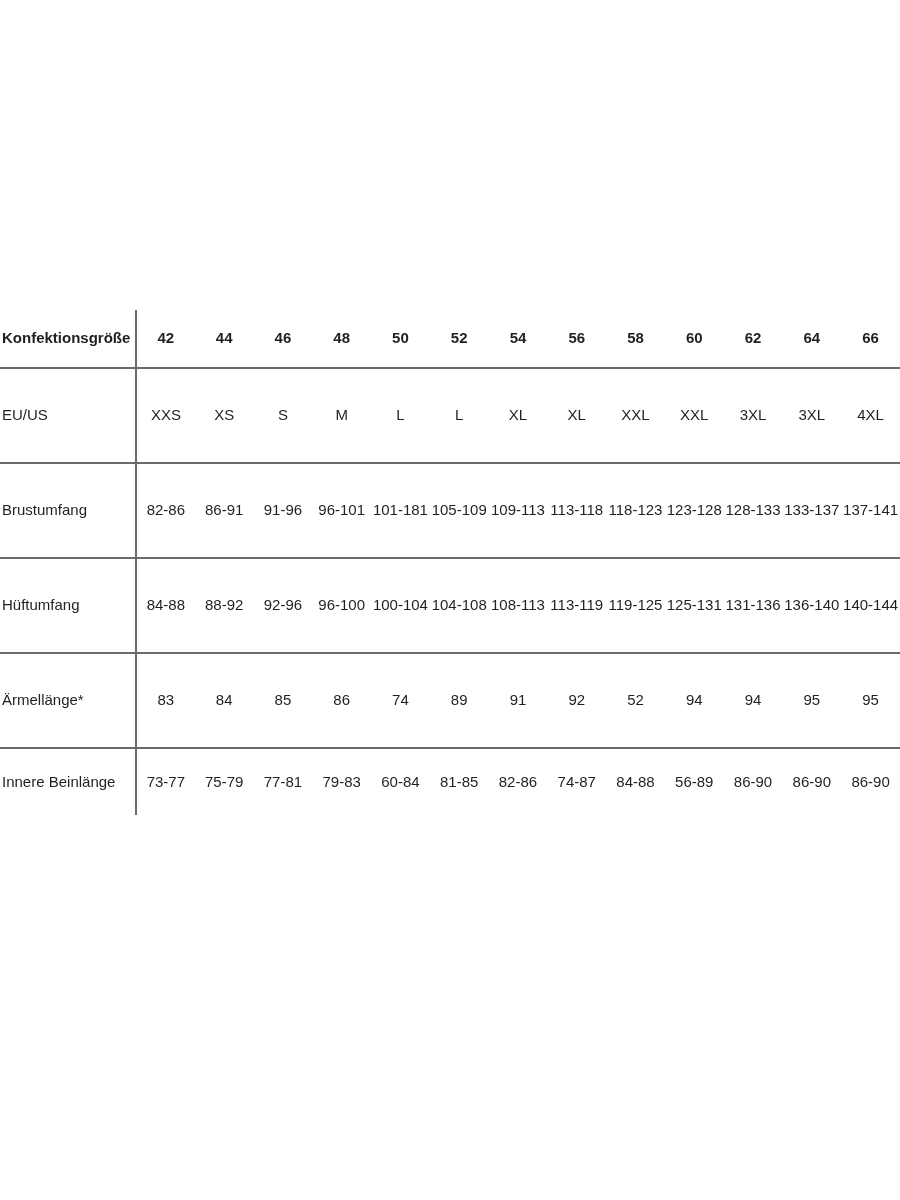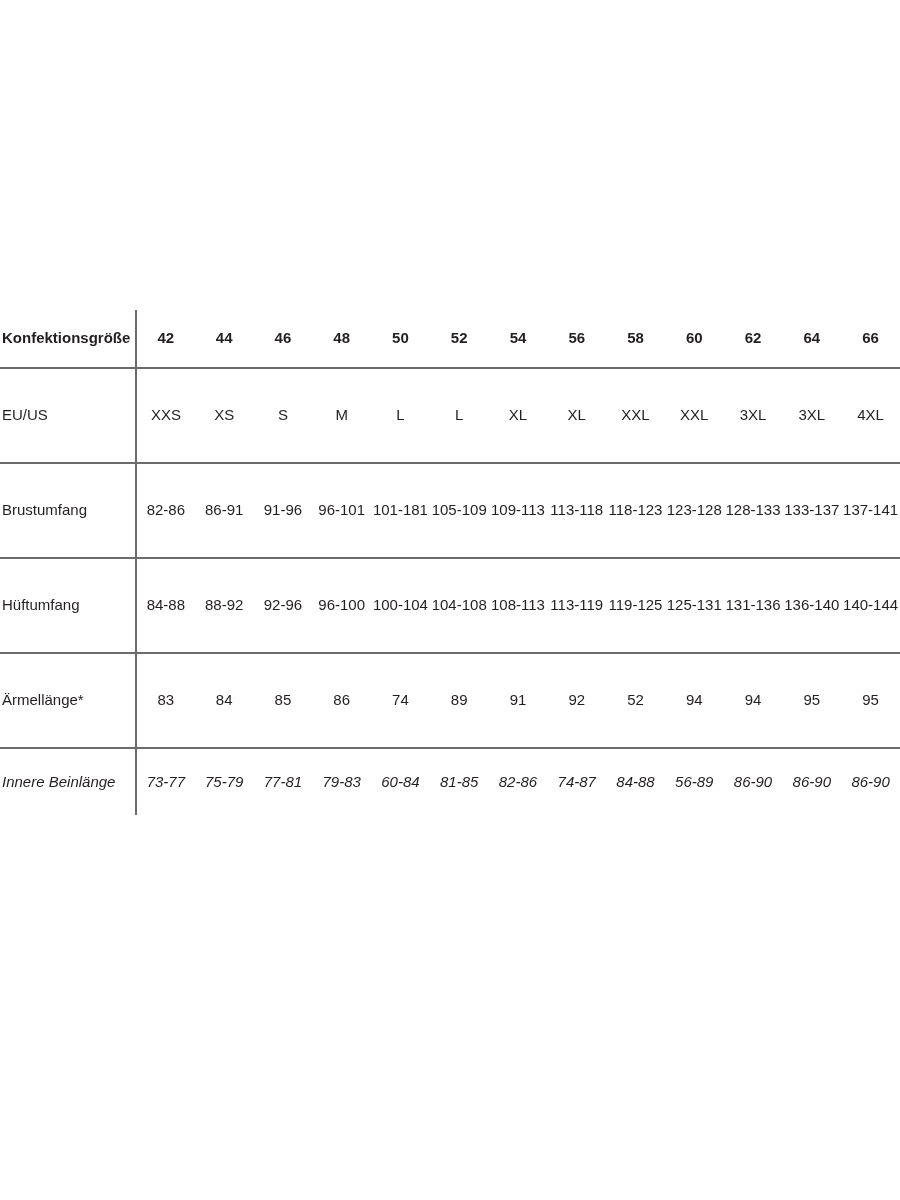--- a/index.html
+++ b/index.html
@@ -23,21 +23,21 @@
   }
   table.size-table {
     border-collapse: collapse;
     table-layout: fixed;
     width: 900px;
   }
   table.size-table tr {
     height: 95px;
   }
   table.size-table tr:first-child  { height: 58px; }
-  table.size-table tr:last-child   { height: 67px; font-style: italic; }
+  table.size-table tr:last-child   { height: 67px; }
   table.size-table td {
     padding: 0;
     font-size: 15px;
     line-height: 1.1;
     text-align: center;
     vertical-align: middle;
     color: #231f20;
     white-space: nowrap;
     overflow: visible;
   }

